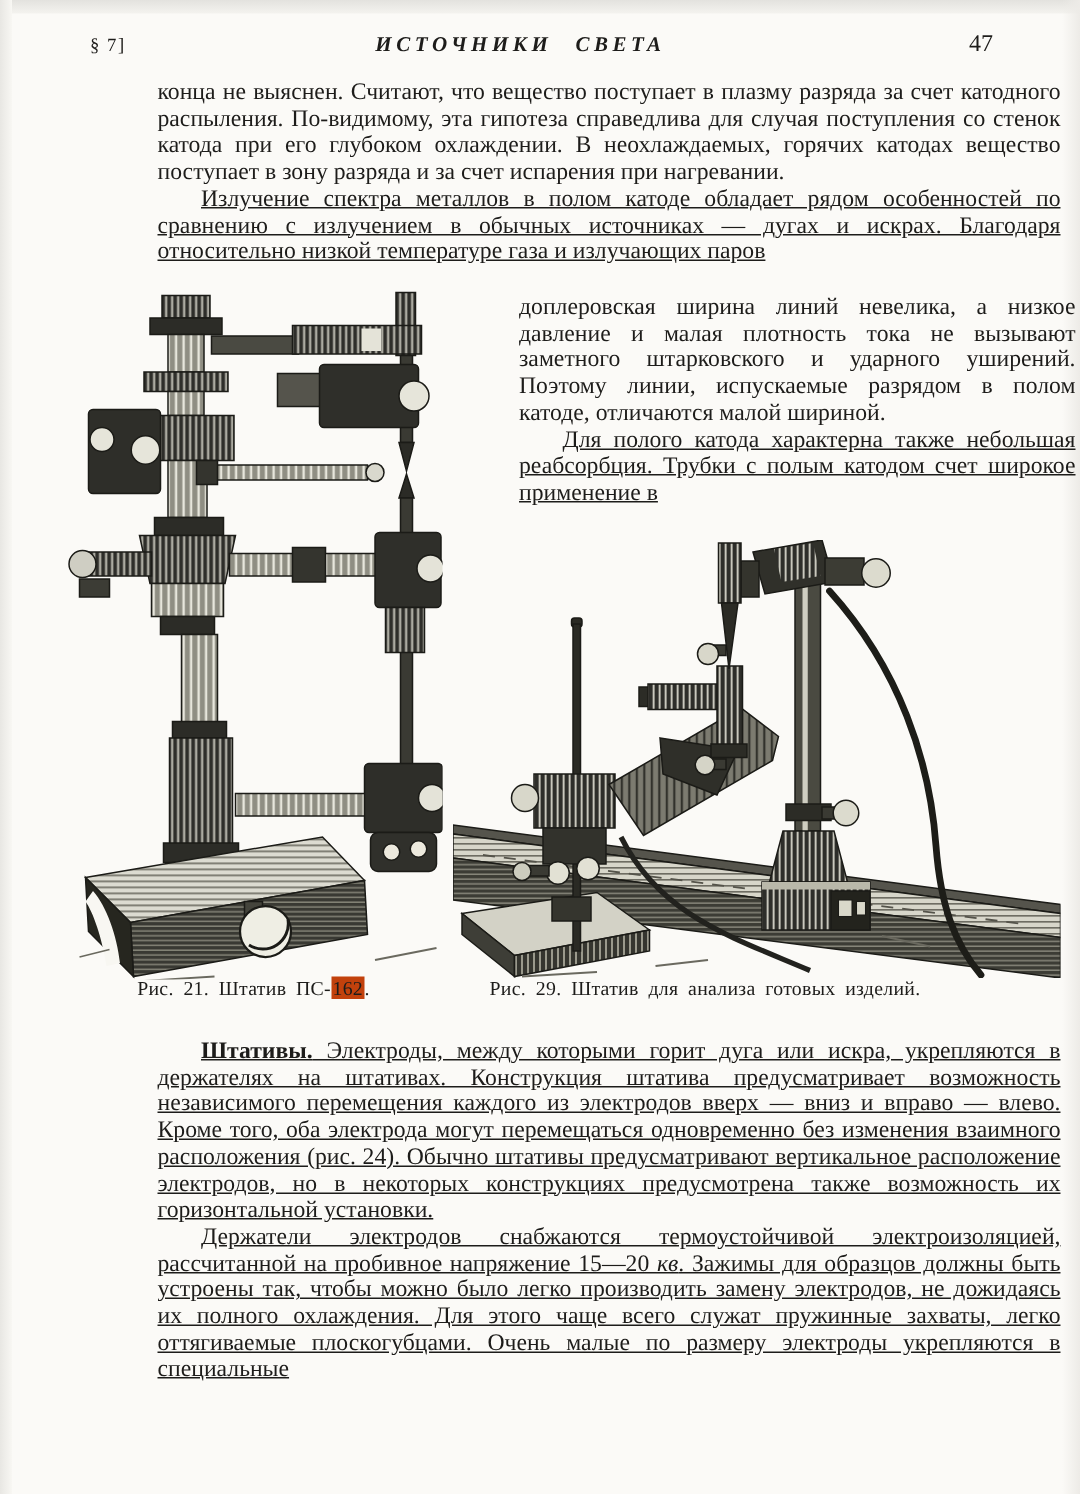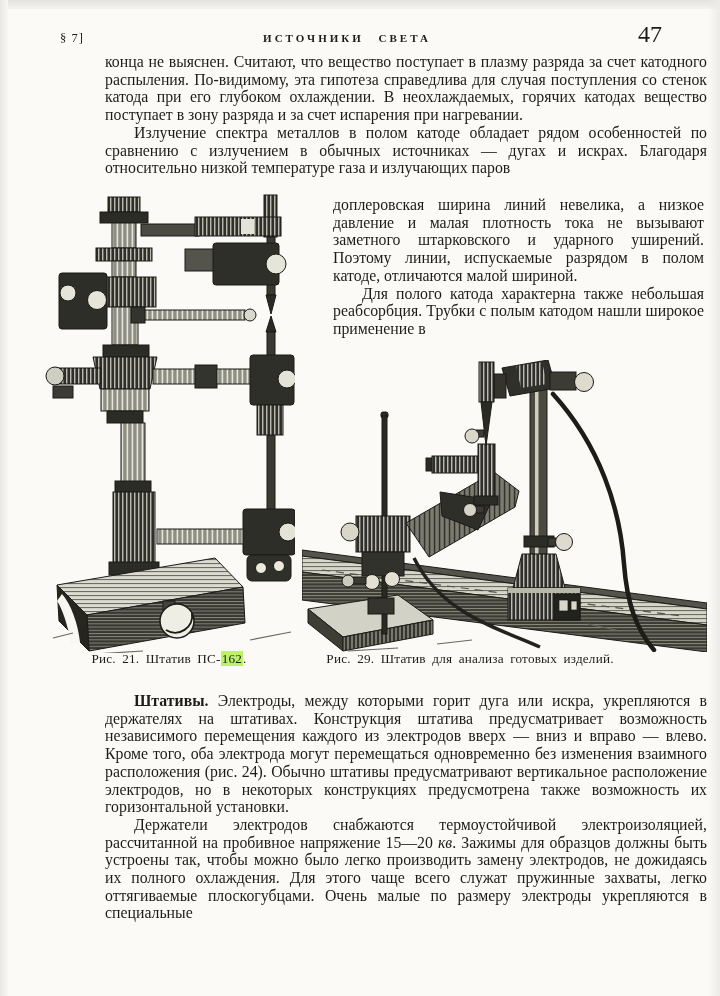--- a/index.html
+++ b/index.html
@@ -4,34 +4,34 @@
 <style>
   html,body{margin:0;padding:0;background:#d8d6d2;}
   .page{position:relative;width:720px;height:996px;background:#fbfaf7;overflow:hidden;
         font-family:"Liberation Serif","DejaVu Serif",serif;color:#1d1c1a;}
   .abs{position:absolute;}
   .edge-top{top:0;left:0;width:720px;height:9px;background:linear-gradient(#e3e2de,#f4f3ef);}
   .edge-left{top:0;left:0;width:8px;height:996px;background:linear-gradient(90deg,#e8e7e3,#f8f7f3);}
   .edge-right{top:0;right:0;width:12px;height:996px;background:linear-gradient(90deg,rgba(0,0,0,0),#edebe7);}
   .pagehead{top:21px;left:60px;width:602px;display:flex;align-items:baseline;}
   .sec{width:92px;font-size:12.5px;letter-spacing:1px;}
-  .runtitle{flex:1;text-align:center;font-size:11px;font-weight:700;letter-spacing:3px;word-spacing:9px;transform:translateX(-14px);}
-  .pnum{width:92px;text-align:right;font-size:24px;}
+  .runtitle{flex:1;text-align:center;font-size:14px;font-weight:700;letter-spacing:3px;word-spacing:9px;transform:translateX(-14px);font-style:italic;}
+  .pnum{width:92px;text-align:right;font-size:16px;}
   .bodytext{font-size:15.8px;line-height:17.7px;text-align:justify;margin-left:45px;}
   .bodytext p{margin:0;}
-  .indent{text-indent:29px;}
+  .indent{text-indent:29px;text-decoration:underline;}
   .blockA{top:53px;left:60px;width:602px;}
-  .rightcol{top:196px;left:288px;width:371px;}
+  .rightcol{top:196px;left:301px;width:371px;}
   .blockB{top:692px;left:60px;width:602px;}
   .fig24{left:45px;top:193px;}
   .fig25{left:302px;top:360px;}
   .cap{font-size:13.2px;line-height:16px;text-align:center;letter-spacing:.2px;word-spacing:3px;}
   .cap24{left:40px;top:651px;width:258px;}
   .cap25{left:293px;top:651px;width:354px;}
-  .hl{background:#bef264;color:#1d1c1a;padding:0 1px;}
+  .hl{background:#c2410c;color:#1d1c1a;padding:0 1px;}
   b.lead{font-weight:700;}
   i.unit{font-style:italic;}
 </style>
 </head>
 <body>
 
 <div class="page">
   <div class="abs edge-top"></div>
   <div class="abs edge-left"></div>
   <div class="abs edge-right"></div>
@@ -42,21 +42,21 @@
     <span class="pnum">47</span>
   </header>
 
   <div class="abs blockA bodytext">
     <p>конца не выяснен. Считают, что вещество поступает в плазму разряда за счет катодного распыления. По-видимому, эта гипотеза справедлива для случая поступления со стенок катода при его глубоком охлаждении. В неохлаждаемых, горячих катодах вещество поступает в зону разряда и за счет испарения при нагревании.</p>
     <p class="indent">Излучение спектра металлов в полом катоде обладает рядом особенностей по сравнению с излучением в обычных источниках — дугах и искрах. Благодаря относительно низкой температуре газа и излучающих паров</p>
   </div>
 
   <div class="abs rightcol bodytext">
     <p>доплеровская ширина линий невелика, а низкое давление и малая плотность тока не вызывают заметного штарковского и ударного уширений. Поэтому линии, испускаемые разрядом в полом катоде, отличаются малой шириной.</p>
-    <p class="indent">Для полого катода характерна также небольшая реабсорбция. Трубки с полым катодом нашли широкое применение в</p>
+    <p class="indent">Для полого катода характерна также небольшая реабсорбция. Трубки с полым катодом счет широкое применение в</p>
   </div>
 
   <svg class="abs fig24" width="250" height="460" viewBox="0 0 250 460" aria-hidden="true">
     <defs>
       <pattern id="akn" width="4" height="6" patternUnits="userSpaceOnUse">
         <rect width="4" height="6" fill="#2e2e2a"></rect>
           <rect x="1.1" width="1.3" height="6" fill="#c9c8bd"></rect>
       </pattern>
       <pattern id="akl" width="5" height="6" patternUnits="userSpaceOnUse">
         <rect width="5" height="6" fill="#8f8e83"></rect>

